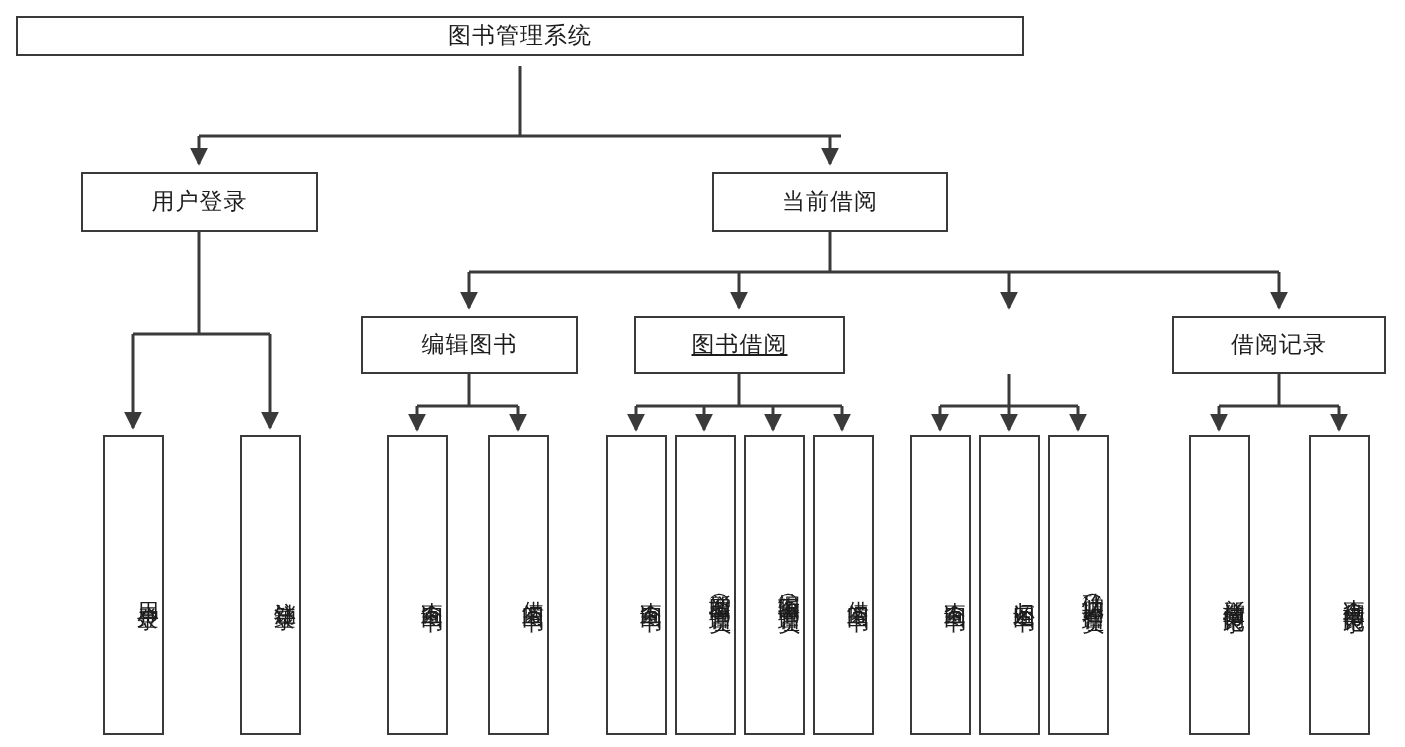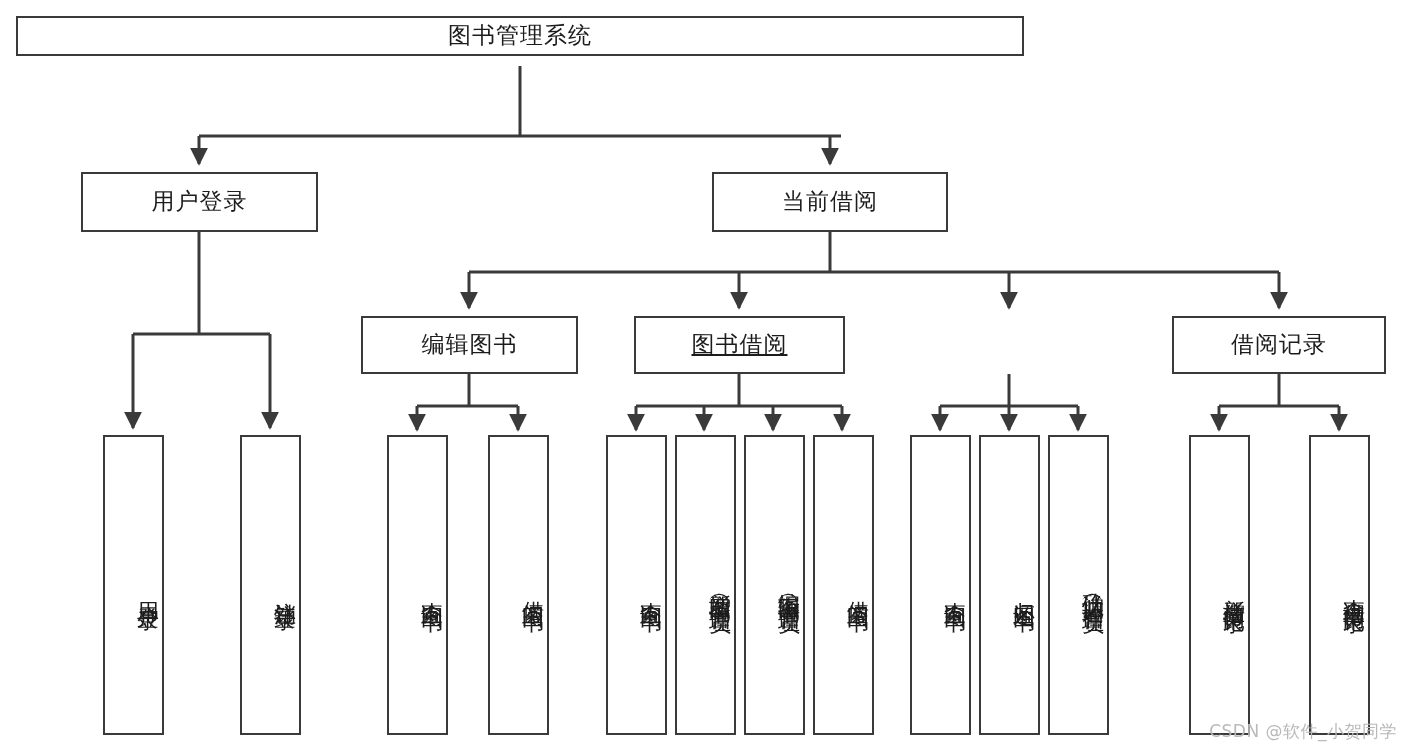--- a/index.html
+++ b/index.html
@@ -181,15 +181,14 @@
     <span class="node-label">确认归还（管理员）</span>
   </div>
 
   <div class="node node-v" style="left:1189px; top:435px; width:61px; height:300px;">
     <span class="node-label">新增借阅记录</span>
   </div>
   <div class="node node-v" style="left:1309px; top:435px; width:61px; height:300px;">
     <span class="node-label">查询借阅记录</span>
   </div>
 
-  <div class="watermark">CSDN @软件_小贺同学</div>
 
 </div>
 
 </body></html>

